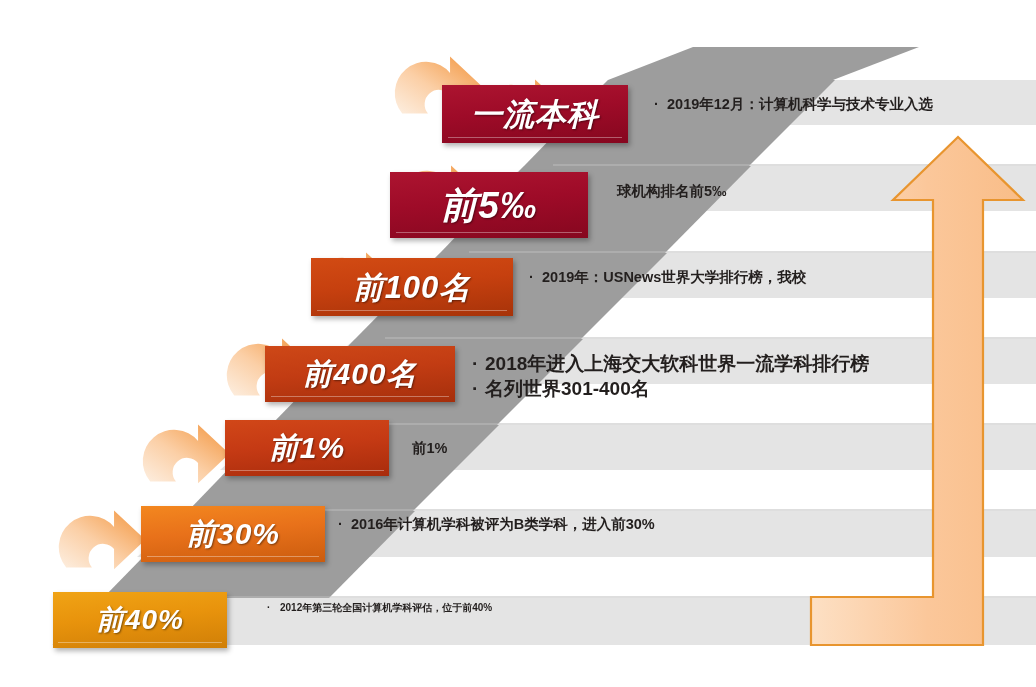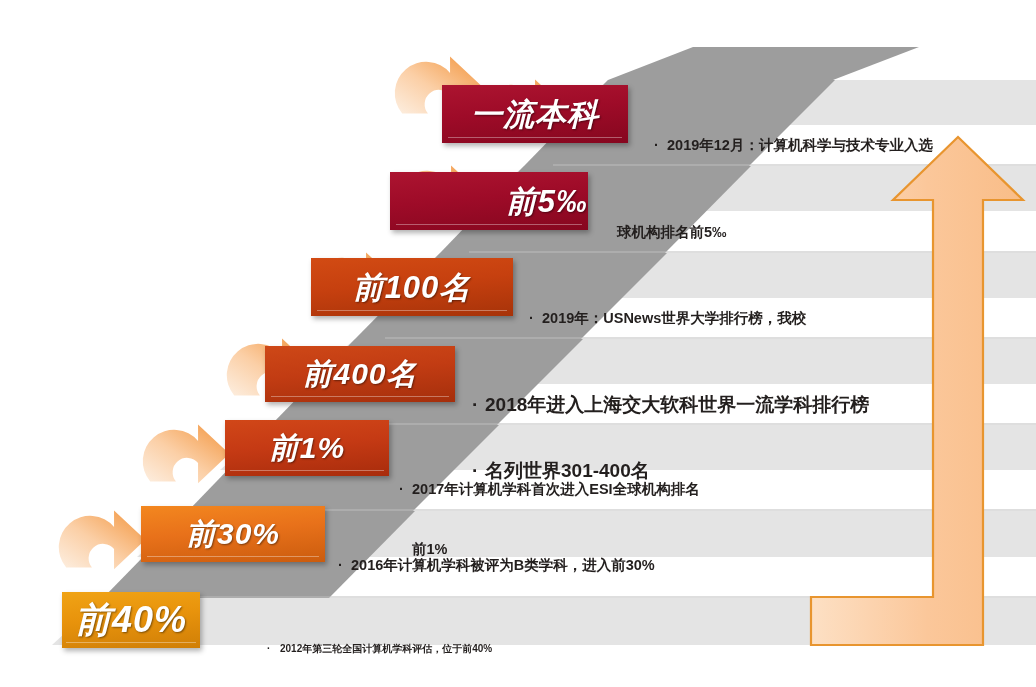--- a/index.html
+++ b/index.html
@@ -52,21 +52,21 @@
     height: 1px;
     background: rgba(255,255,255,.35);
   }
   .step-desc {
     position: absolute;
     color: #231f1e;
     font-weight: bold;
     line-height: 1.30;
     white-space: nowrap;
   }
-  .step-desc .desc-line { display: block; margin-top: 41px; }
+  .step-desc .desc-line { display: block; }
   .step-desc .desc-line.bullet::before {
     content: "\00b7";
     display: inline-block;
     width: 13px;
     margin-left: -1px;
     font-weight: bold;
   }
   .step-desc .desc-line.nobullet { padding-left: 12px; }
 </style>
 </head>
@@ -152,21 +152,21 @@
         <path d="M10,82 A34,34 0 1 1 62,38 L62,20 L96,52 L62,84 L62,62 A14,14 0 1 0 38,82 Z" fill="url(#g-turn)" transform="translate(0,0)"></path>
       </g>
     </g>
 
     <g>
       <path d="M811,645 L811,597 L933,597 L933,200 L893,200 L958,137 L1023,200 L983,200 L983,645 Z" fill="url(#g-big2)" stroke="#e8952f" stroke-width="2.2" stroke-linejoin="miter"></path>
     </g>
   </svg>
 
   <div class="step-row">
-    <div class="step-chip" style="left:62px; top:592px; width:138px; height:56px; font-size:36px;
+    <div class="step-chip" style="left:53px; top:592px; width:174px; height:56px; font-size:28px;
                 background:linear-gradient(175deg,#f0a315 0%,#e8930c 45%,#d07f07 100%);">
       <span class="chip-label">前40%</span>
     </div>
     <div class="step-desc" style="left:268px; top:601px; font-size:10px;">
       <span class="desc-line bullet">2012年第三轮全国计算机学科评估，位于前40%</span>
     </div>
   </div>
 
   <div class="step-row">
     <div class="step-chip" style="left:141px; top:506px; width:184px; height:56px; font-size:30px;
@@ -177,21 +177,20 @@
       <span class="desc-line bullet">2016年计算机学科被评为B类学科，进入前30%</span>
     </div>
   </div>
 
   <div class="step-row">
     <div class="step-chip" style="left:225px; top:420px; width:164px; height:56px; font-size:30px;
                 background:linear-gradient(175deg,#d14718 0%,#c53a14 45%,#a82c0c 100%);">
       <span class="chip-label">前1%</span>
     </div>
     <div class="step-desc" style="left:400px; top:439px; font-size:14.5px;">
-      <span class="desc-line bullet">2017年计算机学科首次进入ESI全球机构排名</span>
       <span class="desc-line nobullet">前1%</span>
     </div>
   </div>
 
   <div class="step-row">
     <div class="step-chip" style="left:265px; top:346px; width:190px; height:56px; font-size:30px;
                 background:linear-gradient(175deg,#ce4817 0%,#c23c13 45%,#a52f0c 100%);">
       <span class="chip-label">前400名</span>
     </div>
     <div class="step-desc" style="left:473px; top:352px; font-size:19px;">
@@ -204,22 +203,22 @@
     <div class="step-chip" style="left:311px; top:258px; width:202px; height:58px; font-size:31px;
                 background:linear-gradient(175deg,#d24b13 0%,#c6400f 45%,#a73309 100%);">
       <span class="chip-label">前100名</span>
     </div>
     <div class="step-desc" style="left:530px; top:268px; font-size:14.5px;">
       <span class="desc-line bullet">2019年：USNews世界大学排行榜，我校</span>
     </div>
   </div>
 
   <div class="step-row">
-    <div class="step-chip" style="left:390px; top:172px; width:198px; height:58px; font-size:31px;
-                background:linear-gradient(175deg,#ac1430 0%,#9e0b28 45%,#86071f 100%);justify-content:flex-end;">
+    <div class="step-chip" style="left:390px; top:172px; width:198px; height:66px; font-size:37px;
+                background:linear-gradient(175deg,#ac1430 0%,#9e0b28 45%,#86071f 100%);">
       <span class="chip-label">前5‰</span>
     </div>
     <div class="step-desc" style="left:605px; top:182px; font-size:14.5px;">
       <span class="desc-line nobullet">球机构排名前5‰</span>
     </div>
   </div>
 
   <div class="step-row">
     <div class="step-chip" style="left:442px; top:85px; width:186px; height:58px; font-size:31px;
                 background:linear-gradient(175deg,#ac1430 0%,#9e0b28 45%,#86071f 100%);">

